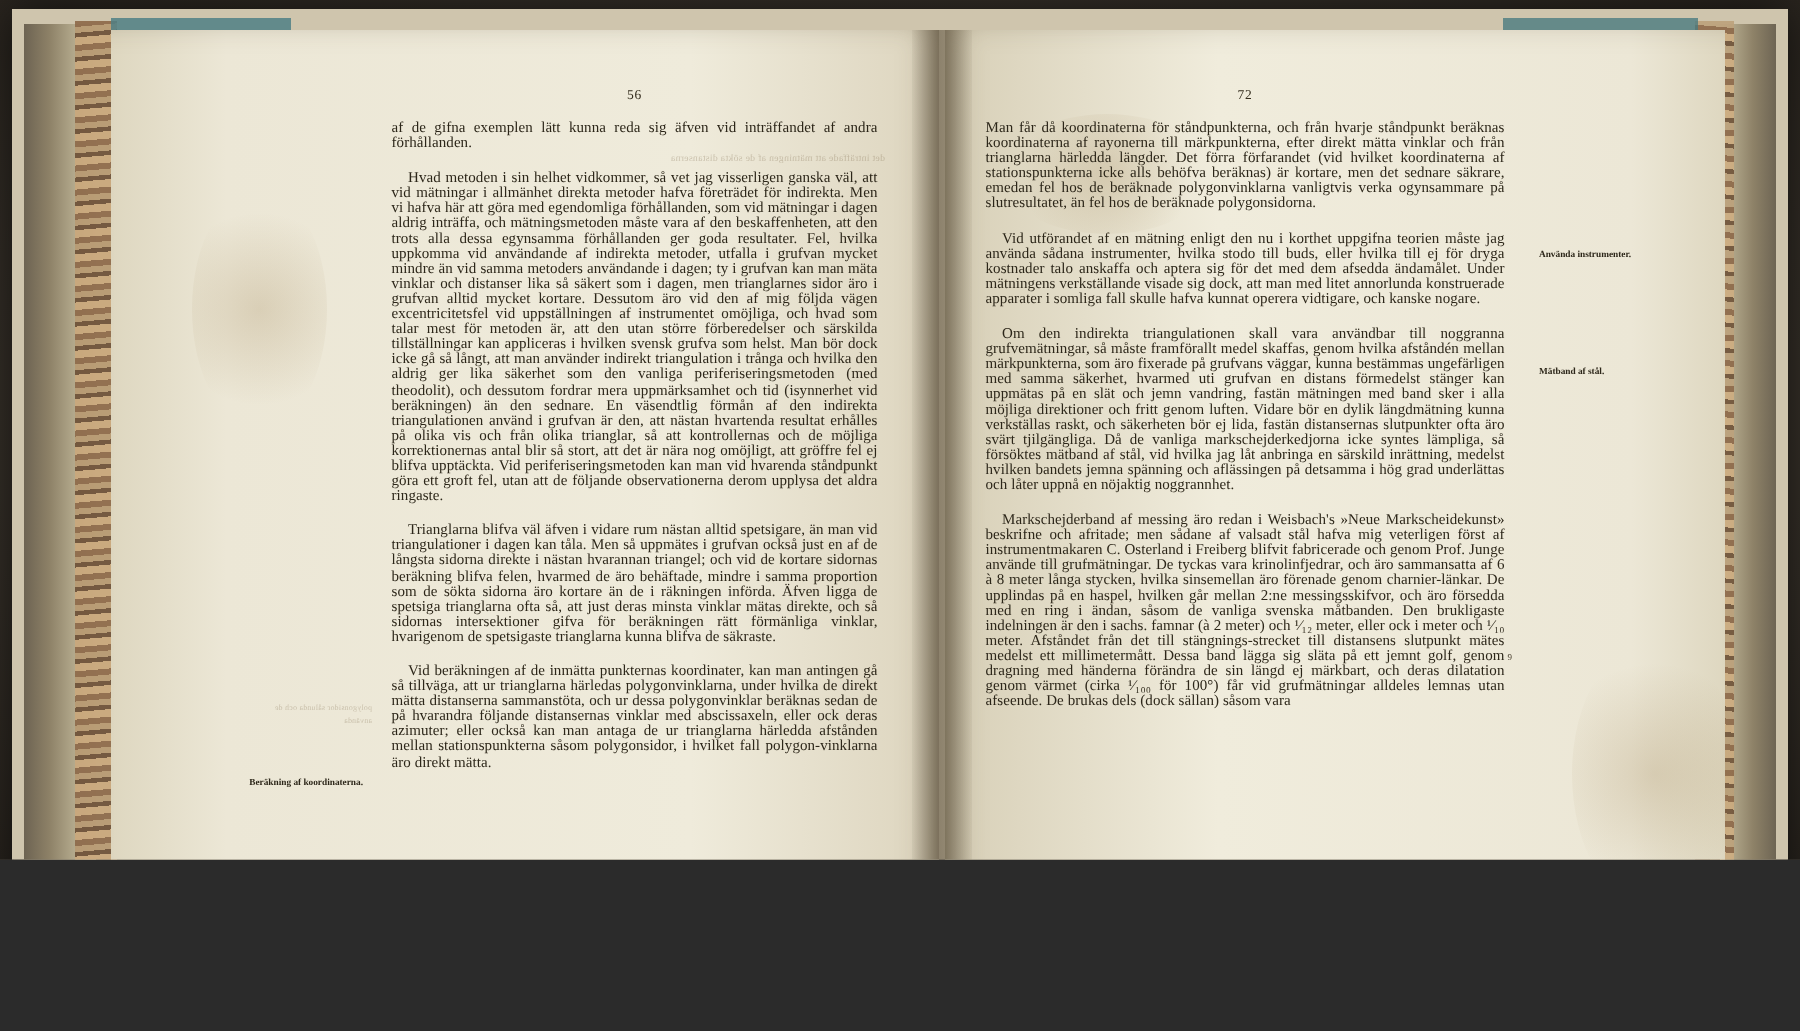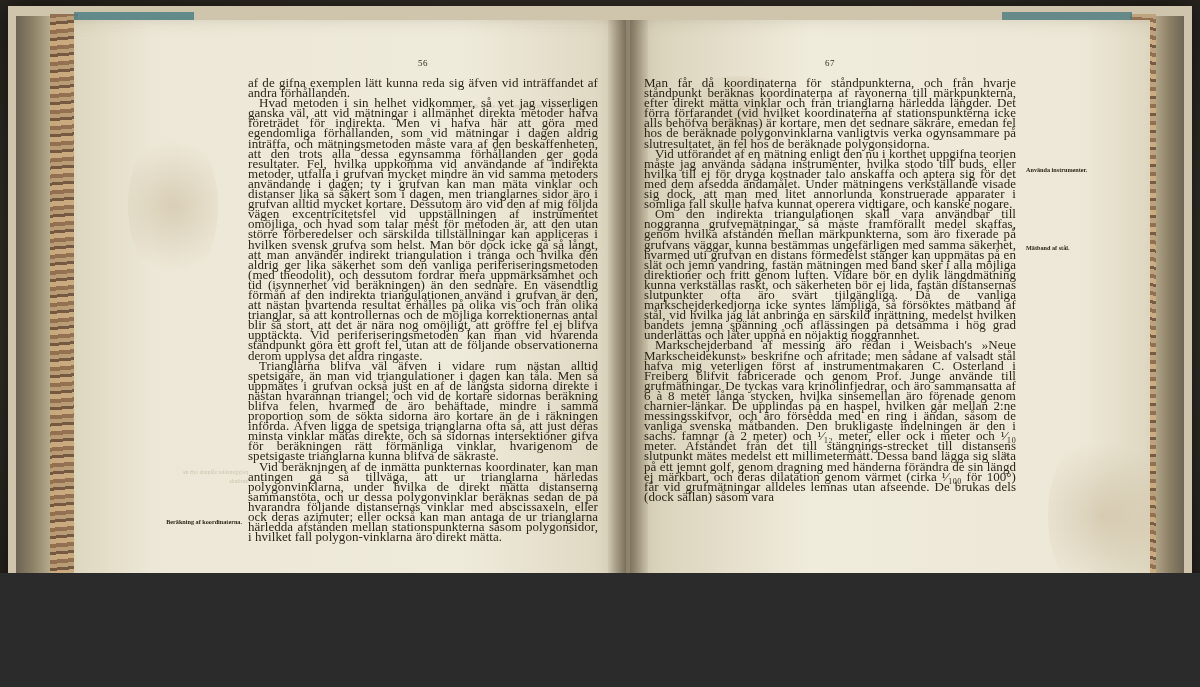--- a/index.html
+++ b/index.html
@@ -144,22 +144,22 @@
   .folio {
     text-align: center;
     font-size: 9px;
     letter-spacing: .5px;
     margin: 0 0 10px 0;
     color: #332c1d;
   }
   .page.right .folio { text-align: center; }
 
   p.body {
-    margin: 0;
-    font-size: 13px;
+    margin: 13px;
+    font-size: 10px;
     line-height: 10.1px;
     text-align: justify;
     text-indent: 11px;
     color: #2c2619;
     letter-spacing: .05px;
     font-family: "Liberation Serif", serif;
   }
   p.body.noindent { text-indent: 0; }
 
   
@@ -237,21 +237,21 @@
       <div class="folio">56</div>
       <p class="body noindent">af de gifna exemplen lätt kunna reda sig äfven vid inträffandet af andra förhållanden.</p>
       <p class="body">Hvad metoden i sin helhet vidkommer, så vet jag visserligen ganska väl, att vid mätningar i allmänhet direkta metoder hafva företrädet för indirekta. Men vi hafva här att göra med egendomliga förhållanden, som vid mätningar i dagen aldrig inträffa, och mätningsmetoden måste vara af den beskaffenheten, att den trots alla dessa egynsamma förhållanden ger goda resultater. Fel, hvilka uppkomma vid användande af indirekta metoder, utfalla i grufvan mycket mindre än vid samma metoders användande i dagen; ty i grufvan kan man mäta vinklar och distanser lika så säkert som i dagen, men trianglarnes sidor äro i grufvan alltid mycket kortare. Dessutom äro vid den af mig följda vägen excentricitetsfel vid uppställningen af instrumentet omöjliga, och hvad som talar mest för metoden är, att den utan större förberedelser och särskilda tillställningar kan appliceras i hvilken svensk grufva som helst. Man bör dock icke gå så långt, att man använder indirekt triangulation i trånga och hvilka den aldrig ger lika säkerhet som den vanliga periferiseringsmetoden (med theodolit), och dessutom fordrar mera uppmärksamhet och tid (isynnerhet vid beräkningen) än den sednare. En väsendtlig förmån af den indirekta triangulationen använd i grufvan är den, att nästan hvartenda resultat erhålles på olika vis och från olika trianglar, så att kontrollernas och de möjliga korrektionernas antal blir så stort, att det är nära nog omöjligt, att gröffre fel ej blifva upptäckta. Vid periferiseringsmetoden kan man vid hvarenda ståndpunkt göra ett groft fel, utan att de följande observationerna derom upplysa det aldra ringaste.</p>
       <p class="body">Trianglarna blifva väl äfven i vidare rum nästan alltid spetsigare, än man vid triangulationer i dagen kan tåla. Men så uppmätes i grufvan också just en af de långsta sidorna direkte i nästan hvarannan triangel; och vid de kortare sidornas beräkning blifva felen, hvarmed de äro behäftade, mindre i samma proportion som de sökta sidorna äro kortare än de i räkningen införda. Äfven ligga de spetsiga trianglarna ofta så, att just deras minsta vinklar mätas direkte, och så sidornas intersektioner gifva för beräkningen rätt förmänliga vinklar, hvarigenom de spetsigaste trianglarna kunna blifva de säkraste.</p>
       <p class="body">Vid beräkningen af de inmätta punkternas koordinater, kan man antingen gå så tillväga, att ur trianglarna härledas polygonvinklarna, under hvilka de direkt mätta distanserna sammanstöta, och ur dessa polygonvinklar beräknas sedan de på hvarandra följande distansernas vinklar med abscissaxeln, eller ock deras azimuter; eller också kan man antaga de ur trianglarna härledda afstånden mellan stationspunkterna såsom polygonsidor, i hvilket fall polygon-vinklarna äro direkt mätta.</p>
     </div>
 
     <div class="margin-note mn-left" style="top:512px;">Beräkning af koordinaterna.</div>
 
     <div class="page right">
-      <div class="folio">67</div>
+      <div class="folio">72</div>
       <p class="body noindent">Man får då koordinaterna för ståndpunkterna, och från hvarje ståndpunkt beräknas koordinaterna af rayonerna till märkpunkterna, efter direkt mätta vinklar och från trianglarna härledda längder. Det förra förfarandet (vid hvilket koordinaterna af stationspunkterna icke alls behöfva beräknas) är kortare, men det sednare säkrare, emedan fel hos de beräknade polygonvinklarna vanligtvis verka ogynsammare på slutresultatet, än fel hos de beräknade polygonsidorna.</p>
       <p class="body">Vid utförandet af en mätning enligt den nu i korthet uppgifna teorien måste jag använda sådana instrumenter, hvilka stodo till buds, eller hvilka till ej för dryga kostnader talo anskaffa och aptera sig för det med dem afsedda ändamålet. Under mätningens verkställande visade sig dock, att man med litet annorlunda konstruerade apparater i somliga fall skulle hafva kunnat operera vidtigare, och kanske nogare.</p>
       <p class="body">Om den indirekta triangulationen skall vara användbar till noggranna grufvemätningar, så måste framförallt medel skaffas, genom hvilka afståndén mellan märkpunkterna, som äro fixerade på grufvans väggar, kunna bestämmas ungefärligen med samma säkerhet, hvarmed uti grufvan en distans förmedelst stänger kan uppmätas på en slät och jemn vandring, fastän mätningen med band sker i alla möjliga direktioner och fritt genom luften. Vidare bör en dylik längdmätning kunna verkställas raskt, och säkerheten bör ej lida, fastän distansernas slutpunkter ofta äro svärt tjilgängliga. Då de vanliga markschejderkedjorna icke syntes lämpliga, så försöktes mätband af stål, vid hvilka jag låt anbringa en särskild inrättning, medelst hvilken bandets jemna spänning och aflässingen på detsamma i hög grad underlättas och låter uppnå en nöjaktig noggrannhet.</p>
       <p class="body">Markschejderband af messing äro redan i Weisbach's »Neue Markscheidekunst» beskrifne och afritade; men sådane af valsadt stål hafva mig veterligen först af instrumentmakaren C. Osterland i Freiberg blifvit fabricerade och genom Prof. Junge använde till grufmätningar. De tyckas vara krinolinfjedrar, och äro sammansatta af 6 à 8 meter långa stycken, hvilka sinsemellan äro förenade genom charnier-länkar. De upplindas på en haspel, hvilken går mellan 2:ne messingsskifvor, och äro försedda med en ring i ändan, såsom de vanliga svenska måtbanden. Den brukligaste indelningen är den i sachs. famnar (à 2 meter) och ¹⁄₁₂ meter, eller ock i meter och ¹⁄₁₀ meter. Afståndet från det till stängnings-strecket till distansens slutpunkt mätes medelst ett millimetermått. Dessa band lägga sig släta på ett jemnt golf, genom dragning med händerna förändra de sin längd ej märkbart, och deras dilatation genom värmet (cirka ¹⁄₁₀₀ för 100°) får vid grufmätningar alldeles lemnas utan afseende. De brukas dels (dock sällan) såsom vara</p>
       <div class="page-number-small">9</div>
     </div>
 
     <div class="margin-note mn-right" style="top:160px;">Använda instrumenter.</div>
     <div class="margin-note mn-right" style="top:238px;">Mätband af stål.</div>
   </div>

